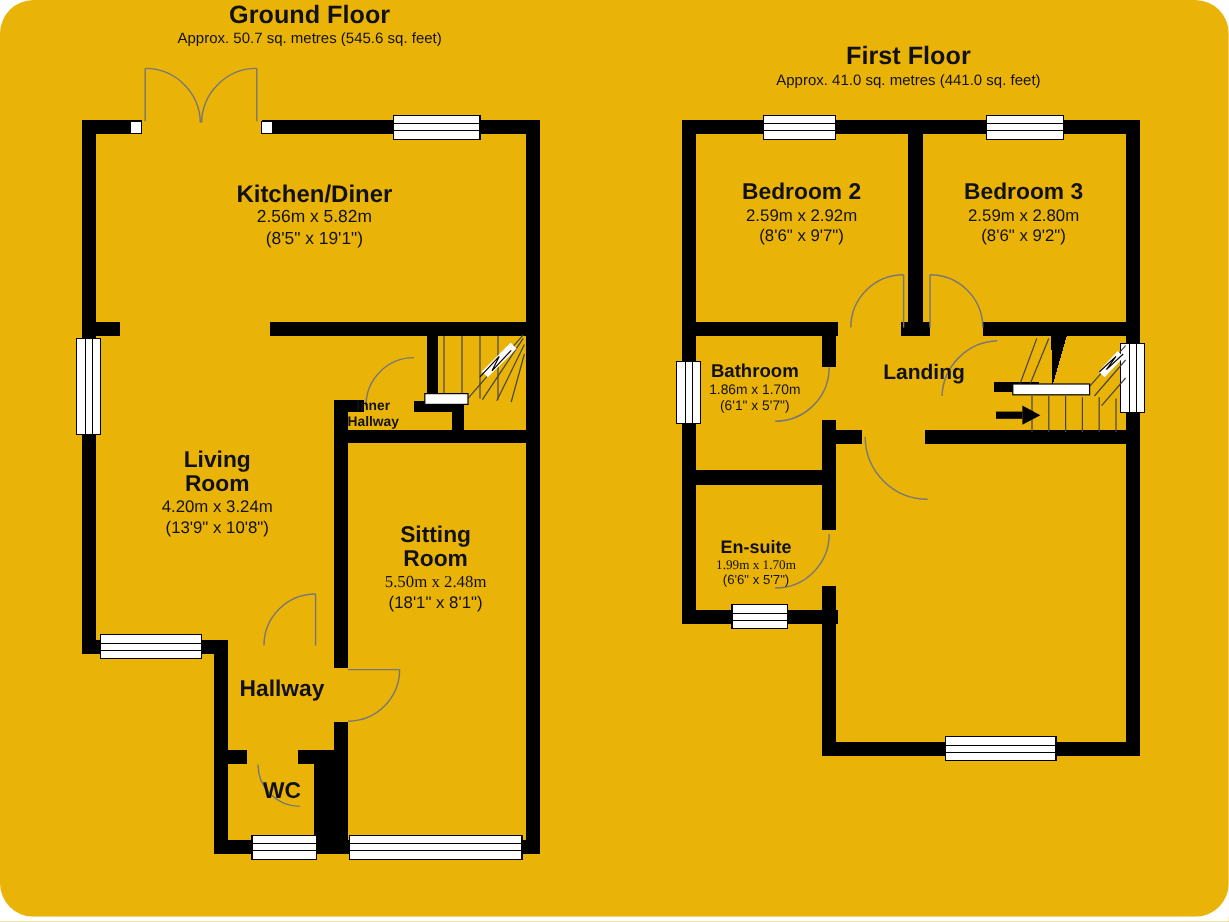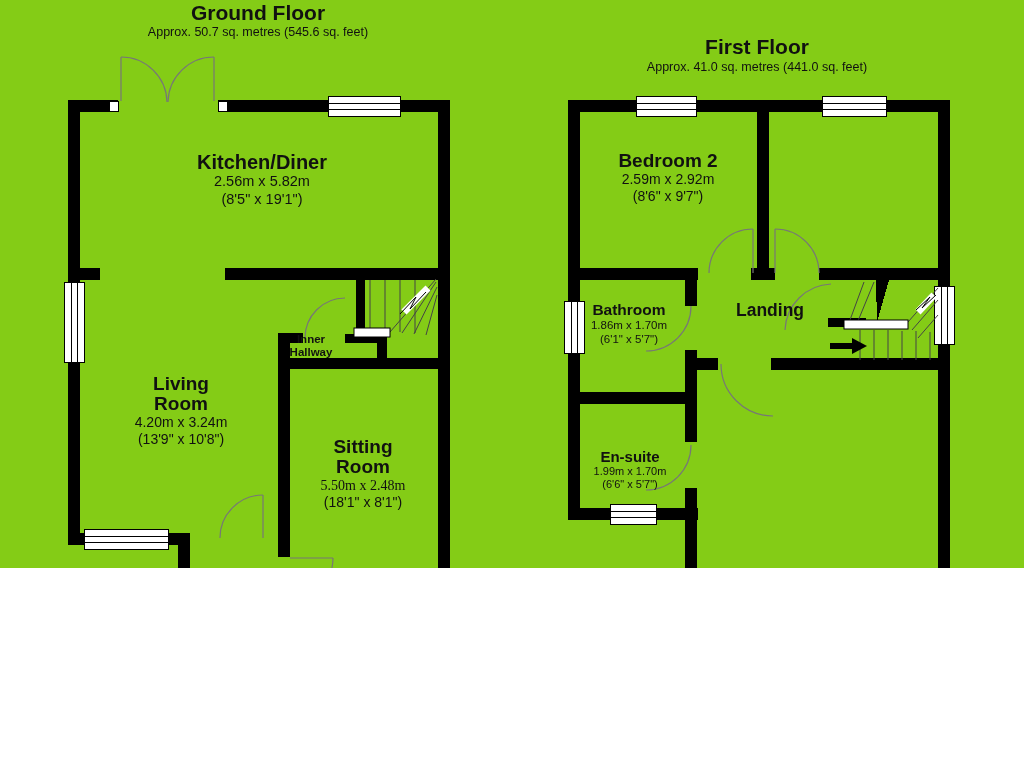--- a/index.html
+++ b/index.html
@@ -1,17 +1,17 @@
 <!DOCTYPE html>
 <html><head>
 <meta charset="utf-8">
 <style>
   html,body{margin:0;padding:0;background:#fff;}
-  #stage{position:relative;width:1024px;height:568px;background:#84cc16;overflow:hidden;
-         font-family:"Liberation Sans",sans-serif;color:#111;}
+  #stage{position:relative;width:1024px;height:764px;background:#eab308;overflow:hidden;
+         font-family:"Liberation Sans",sans-serif;color:#111;border-radius:28px;}
   #plan-svg{position:absolute;left:0;top:0;}
   .label{position:absolute;transform:translateX(-50%);text-align:center;white-space:nowrap;color:#111;}
   .b{font-weight:bold;}
   .room-head{font-weight:bold;line-height:1.06;}
   .dims{line-height:1.22;}
 </style>
 </head>
 <body>
 
 <div id="stage">
@@ -231,29 +231,34 @@
 
   <div class="label b" style="left:757px;top:35px;font-size:21px;">First Floor</div>
   <div class="label" style="left:757px;top:60px;font-size:12.5px;">Approx. 41.0 sq. metres (441.0 sq. feet)</div>
 
   <div class="label" style="left:668px;top:151px;">
     <div class="room-head" style="font-size:19px;">Bedroom 2</div>
     <div class="dims" style="font-size:14px;">2.59m x 2.92m</div>
     <div class="dims" style="font-size:14px;">(8'6" x 9'7")</div>
   </div>
 
+  <div class="label" style="left:853px;top:151px;">
+    <div class="room-head" style="font-size:19px;">Bedroom 3</div>
+    <div class="dims" style="font-size:14px;">2.59m x 2.80m</div>
+    <div class="dims" style="font-size:14px;">(8'6" x 9'2")</div>
+  </div>
 
   <div class="label" style="left:629px;top:302px;">
     <div class="room-head" style="font-size:15.5px;">Bathroom</div>
     <div class="dims" style="font-size:11.5px;">1.86m x 1.70m</div>
     <div class="dims" style="font-size:11.5px;">(6'1" x 5'7")</div>
   </div>
 
   <div class="label b" style="left:770px;top:300px;font-size:17.5px;">Landing</div>
 
   <div class="label" style="left:630px;top:449px;">
     <div class="room-head" style="font-size:15px;">En-suite</div>
-    <div class="dims" style="font-size:11px;">1.99m x 1.70m</div>
+    <div class="dims" style="font-size:11px;font-family:Liberation Serif, serif;">1.99m x 1.70m</div>
     <div class="dims" style="font-size:11px;">(6'6" x 5'7")</div>
   </div>
 
 
 </div>
 
 </body></html>

